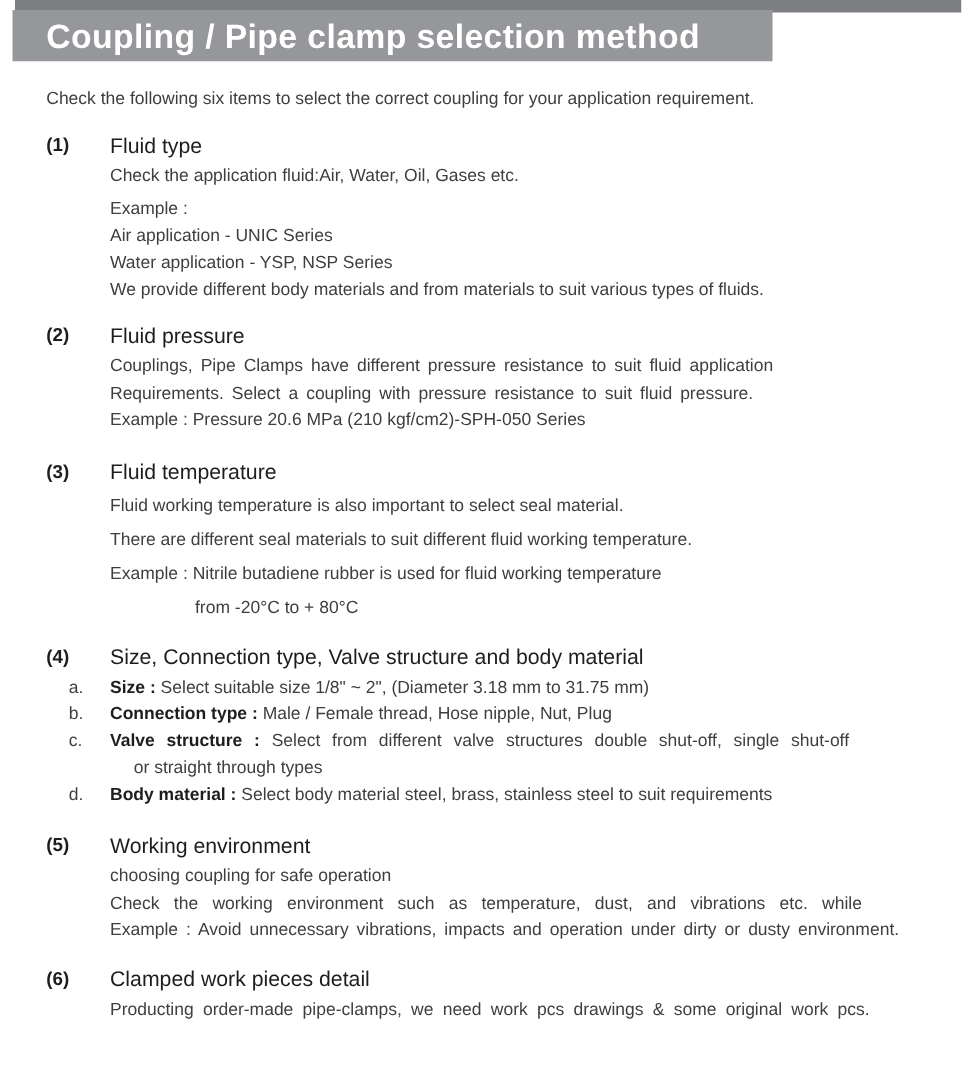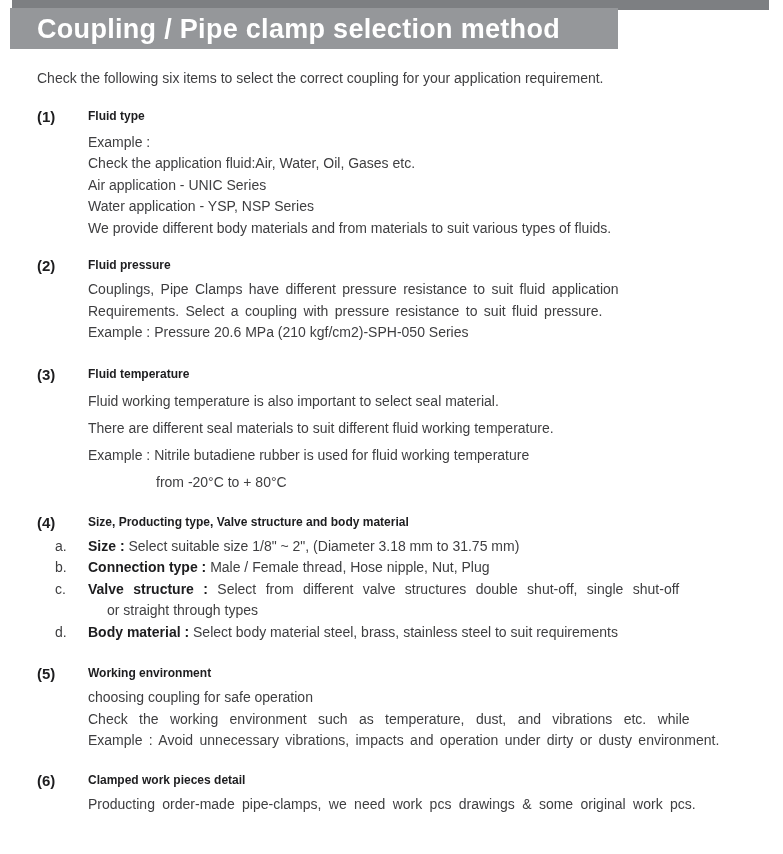--- a/index.html
+++ b/index.html
@@ -47,22 +47,22 @@
     margin-top: 16px;
     line-height: 21px;
   }
   .sec-head .num {
     width: 51px;
     font-weight: 700;
     font-size: 15px;
     color: #1d1d1f;
   }
   .sec-head .sec-title {
-    font-weight: 700;
-    font-size: 12px;
+    font-weight: 400;
+    font-size: 17px;
     color: #1d1d1f;
     white-space: nowrap;
     text-align: center;
   }
   .sec-body { margin-left: 51px; margin-top: 3px; }
   .line { white-space: nowrap; }
   .para-gap { margin-top: 5px; }
   .roomy .line { line-height: 27px; }
   .indent60 { margin-left: 68px; }
   .ws2 { word-spacing: 2.5px; }
@@ -101,22 +101,22 @@
   <div class="content">
 
     <p class="intro">Check the following six items to select the correct coupling for your application requirement.</p>
 
     <section>
       <div class="sec-head">
         <span class="num">(1)</span>
         <h2 class="sec-title">Fluid type</h2>
       </div>
       <div class="sec-body">
+        <div class="line">Check the application fluid:Air, Water, Oil, Gases etc.</div>
         <div class="line para-gap">Example :</div>
-        <div class="line">Check the application fluid:Air, Water, Oil, Gases etc.</div>
         <div class="line">Air application - UNIC Series</div>
         <div class="line">Water application - YSP, NSP Series</div>
         <div class="line">We provide different body materials and from materials to suit various types of fluids.</div>
       </div>
     </section>
 
     <section>
       <div class="sec-head">
         <span class="num">(2)</span>
         <h2 class="sec-title">Fluid pressure</h2>
@@ -137,21 +137,21 @@
         <div class="line">Fluid working temperature is also important to select seal material.</div>
         <div class="line">There are different seal materials to suit different fluid working temperature.</div>
         <div class="line">Example : Nitrile butadiene rubber is used for fluid working temperature</div>
         <div class="line indent60">from -20°C to + 80°C</div>
       </div>
     </section>
 
     <section>
       <div class="sec-head">
         <span class="num">(4)</span>
-        <h2 class="sec-title">Size, Producting type, Valve structure and body material</h2>
+        <h2 class="sec-title">Size, Connection type, Valve structure and body material</h2>
       </div>
       <div class="items">
         <div class="item">
           <span class="letter">a.</span>
           <div class="item-text"><b class="item-label">Size :</b> <span>Select suitable size 1/8" ~ 2", (Diameter 3.18 mm to 31.75 mm)</span></div>
         </div>
         <div class="item">
           <span class="letter">b.</span>
           <div class="item-text"><b class="item-label">Connection type :</b> <span>Male / Female thread, Hose nipple, Nut, Plug</span></div>
         </div>

